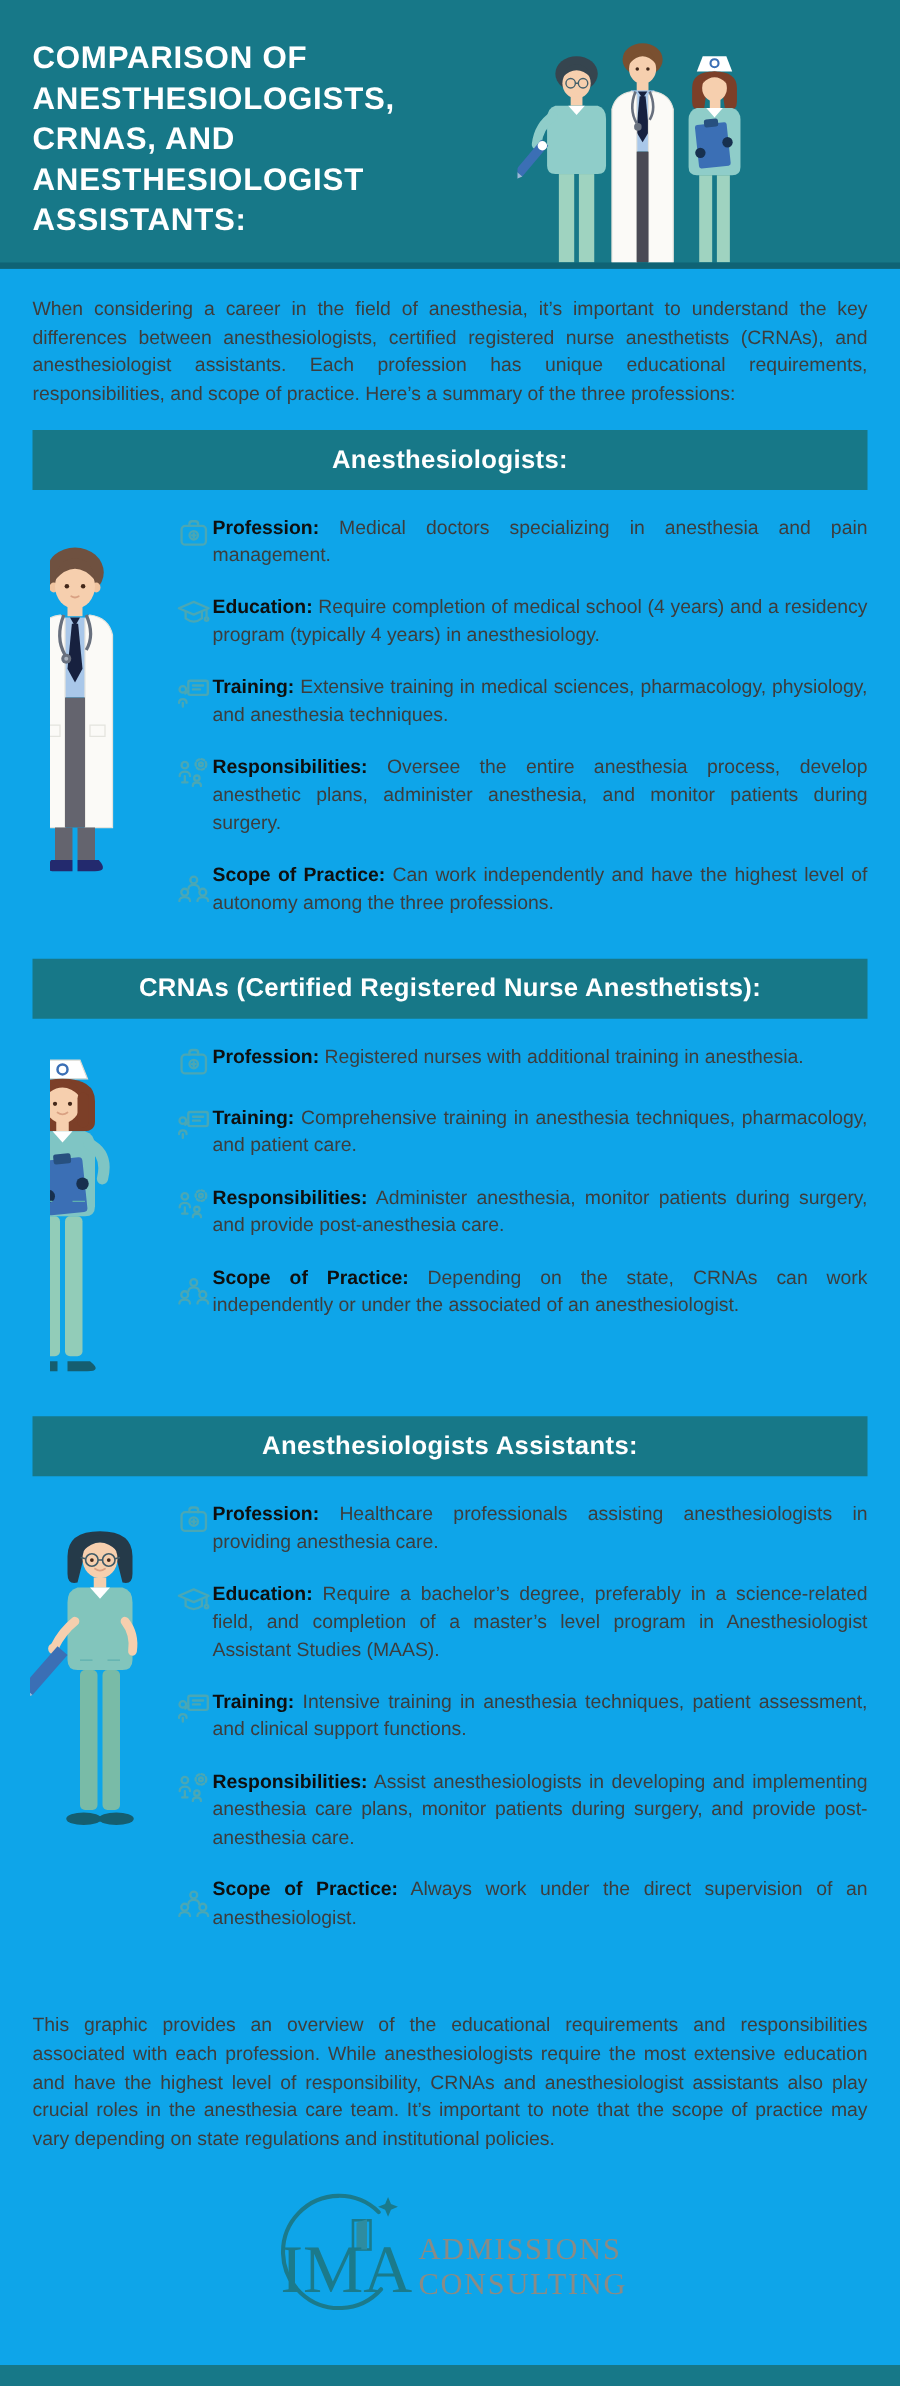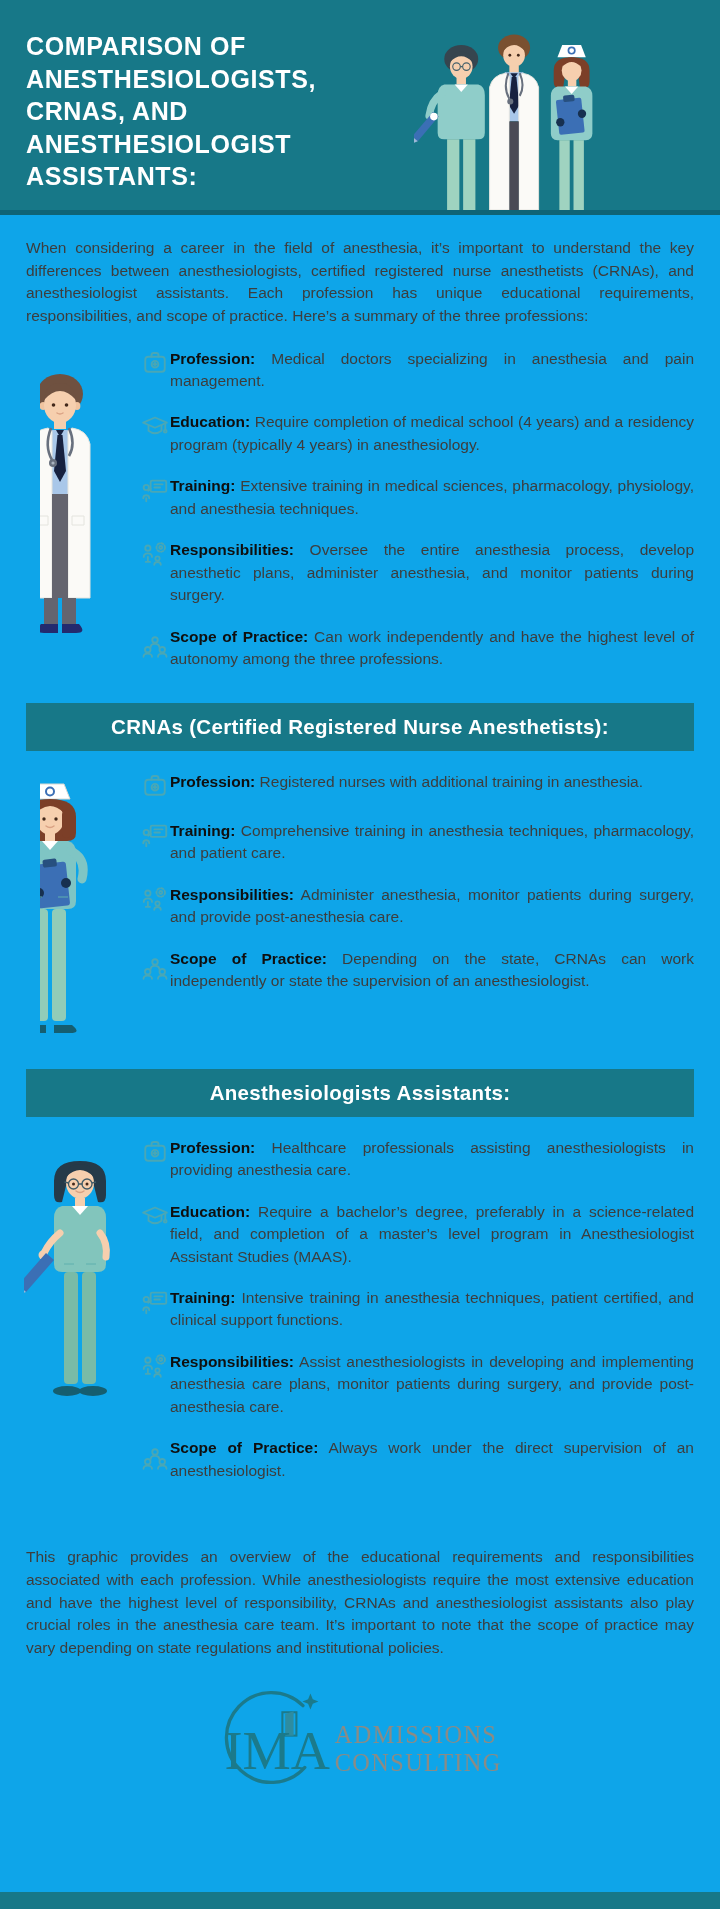--- a/index.html
+++ b/index.html
@@ -234,20 +234,23 @@
     <h1>COMPARISON OF ANESTHESIOLOGISTS, CRNAS, AND ANESTHESIOLOGIST ASSISTANTS:</h1>
     <div class="trio-wrap">
       <svg width="236" height="200" viewBox="10 0 250 212">
           <use href="#fig-trio"></use>
         </svg>
     </div>
   </div>
 
   <p class="para">When considering a career in the field of anesthesia, it’s important to understand the key differences between anesthesiologists, certified registered nurse anesthetists (CRNAs), and anesthesiologist assistants. Each profession has unique educational requirements, responsibilities, and scope of practice. Here’s a summary of the three professions:</p>
 
+  <div class="bar">
+    <span>Anesthesiologists:</span>
+  </div>
   <div class="sec s1">
     <div class="fig">
       <svg width="80" height="276" viewBox="20 0 80 276">
           <use href="#fig-doctor"></use>
         </svg>
     </div>
     <div class="items">
       <div class="item">
         <svg class="ic" viewBox="0 0 24 24">
             <use href="#i-bag"></use>
@@ -306,21 +309,21 @@
       <div class="item">
         <svg class="ic" viewBox="0 0 24 24">
             <use href="#i-resp"></use>
           </svg>
         <p><b>Responsibilities:</b> <span>Administer anesthesia, monitor patients during surgery, and provide post-anesthesia care.</span></p>
       </div>
       <div class="item">
         <svg class="ic" viewBox="0 0 24 24">
             <use href="#i-team"></use>
           </svg>
-        <p><b>Scope of Practice:</b> <span>Depending on the state, CRNAs can work independently or state the supervision of an anesthesiologist.</span></p>
+        <p><b>Scope of Practice:</b> <span>Depending on the state, CRNAs can work independently or under the associated of an anesthesiologist.</span></p>
       </div>
     </div>
   </div>
 
   <div class="bar later">
     <span>Anesthesiologists Assistants:</span>
   </div>
   <div class="sec s3">
     <div class="fig">
       <svg width="112" height="260" viewBox="0 0 112 260">
@@ -337,21 +340,21 @@
       <div class="item">
         <svg class="ic" viewBox="0 0 24 24">
             <use href="#i-cap"></use>
           </svg>
         <p><b>Education:</b> <span>Require a bachelor’s degree, preferably in a science-related field, and completion of a master’s level program in Anesthesiologist Assistant Studies (MAAS).</span></p>
       </div>
       <div class="item">
         <svg class="ic" viewBox="0 0 24 24">
             <use href="#i-train"></use>
           </svg>
-        <p><b>Training:</b> <span>Intensive training in anesthesia techniques, patient certified, and clinical support functions.</span></p>
+        <p><b>Training:</b> <span>Intensive training in anesthesia techniques, patient assessment, and clinical support functions.</span></p>
       </div>
       <div class="item">
         <svg class="ic" viewBox="0 0 24 24">
             <use href="#i-resp"></use>
           </svg>
         <p><b>Responsibilities:</b> <span>Assist anesthesiologists in developing and implementing anesthesia care plans, monitor patients during surgery, and provide post-anesthesia care.</span></p>
       </div>
       <div class="item">
         <svg class="ic" viewBox="0 0 24 24">
             <use href="#i-team"></use>

